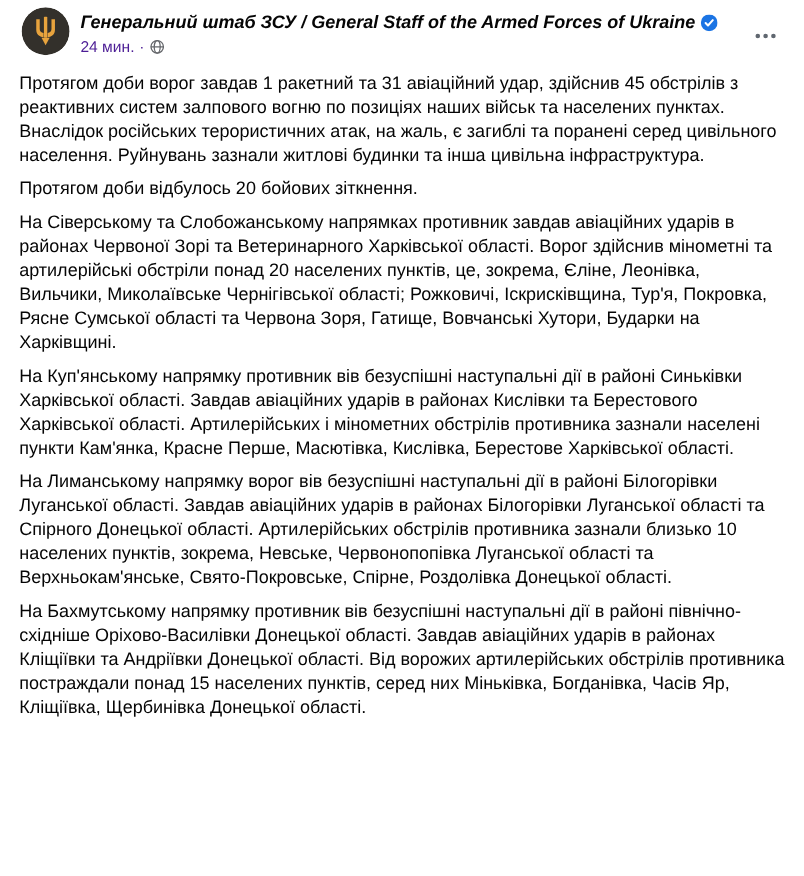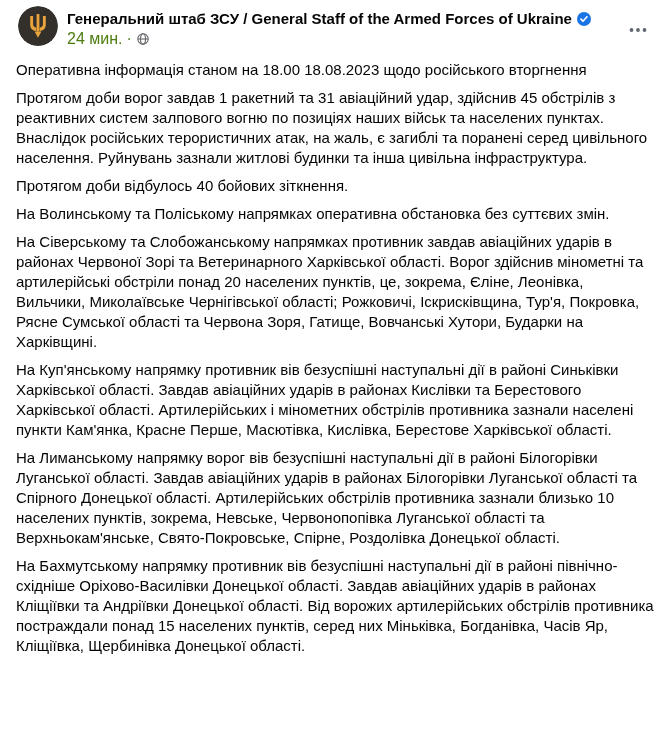--- a/index.html
+++ b/index.html
@@ -31,40 +31,41 @@
   .header-text {
     margin-left: 9px;
     flex: 1 1 auto;
     min-width: 0;
     padding-top: 3px;
   }
   .name-row {
     display: flex;
     align-items: center;
     line-height: 19px;
+    font-style: italic;
   }
   .page-name {
     font-weight: bold;
     font-size: 15px;
     color: #050505;
     cursor: pointer;
     white-space: nowrap;
   }
   .verified {
     margin-left: 5px;
     display: inline-flex;
     align-items: center;
     flex: 0 0 auto;
   }
   .meta-row {
     display: flex;
     align-items: center;
     margin-top: 3px;
-    font-size: 16px;
-    color: #4d7c0f;
+    font-size: 13px;
+    color: #4c1d95;
     line-height: 16px;
   }
   .meta-row .sep {
     margin: 0 4px;
   }
   .timestamp { cursor: pointer; }
   .globe {
     display: inline-flex;
     align-items: center;
     margin-left: 1px;
@@ -141,23 +142,21 @@
           <circle cx="2.5" cy="3" r="1.9"></circle>
           <circle cx="9" cy="3" r="1.9"></circle>
           <circle cx="15.5" cy="3" r="1.9"></circle>
         </g>
       </svg>
     </div>
 
   </div>
 
   <div class="post-body">
-    <p>Оперативна інформація станом на 18.00 18.08.2023 щодо російського вторгнення</p>
     <p>Протягом доби ворог завдав 1 ракетний та 31 авіаційний удар, здійснив 45 обстрілів з реактивних систем залпового вогню по позиціях наших військ та населених пунктах. Внаслідок російських терористичних атак, на жаль, є загиблі та поранені серед цивільного населення. Руйнувань зазнали житлові будинки та інша цивільна інфраструктура.</p>
-    <p>Протягом доби відбулось 40 бойових зіткнення.</p>
-    <p>На Волинському та Поліському напрямках оперативна обстановка без суттєвих змін.</p>
+    <p>Протягом доби відбулось 20 бойових зіткнення.</p>
     <p>На Сіверському та Слобожанському напрямках противник завдав авіаційних ударів в районах Червоної Зорі та Ветеринарного Харківської області. Ворог здійснив мінометні та артилерійські обстріли понад 20 населених пунктів, це, зокрема, Єліне, Леонівка, Вильчики, Миколаївське Чернігівської області; Рожковичі, Іскрисківщина, Тур'я, Покровка, Рясне Сумської області та Червона Зоря, Гатище, Вовчанські Хутори, Бударки на Харківщині.</p>
     <p>На Куп'янському напрямку противник вів безуспішні наступальні дії в районі Синьківки Харківської області. Завдав авіаційних ударів в районах Кислівки та Берестового Харківської області. Артилерійських і мінометних обстрілів противника зазнали населені пункти Кам'янка, Красне Перше, Масютівка, Кислівка, Берестове Харківської області.</p>
     <p>На Лиманському напрямку ворог вів безуспішні наступальні дії в районі Білогорівки Луганської області. Завдав авіаційних ударів в районах Білогорівки Луганської області та Спірного Донецької області. Артилерійських обстрілів противника зазнали близько 10 населених пунктів, зокрема, Невське, Червонопопівка Луганської області та Верхньокам'янське, Свято-Покровське, Спірне, Роздолівка Донецької області.</p>
     <p>На Бахмутському напрямку противник вів безуспішні наступальні дії в районі північно-східніше Оріхово-Василівки Донецької області. Завдав авіаційних ударів в районах Кліщіївки та Андріївки Донецької області. Від ворожих артилерійських обстрілів противника постраждали понад 15 населених пунктів, серед них Міньківка, Богданівка, Часів Яр, Кліщіївка, Щербинівка Донецької області.</p>
   </div>
 
 </div>
 
 </body></html>

